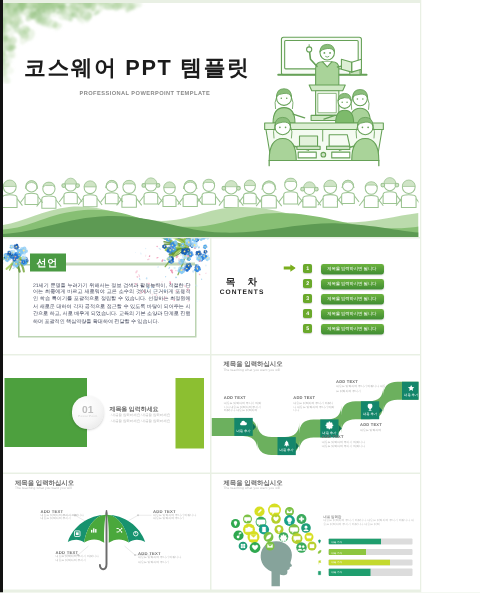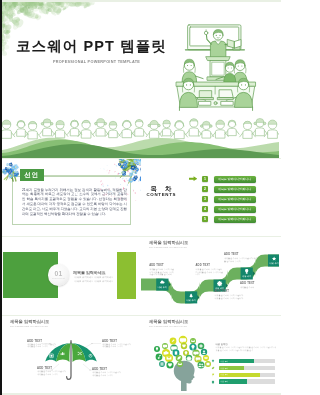--- a/index.html
+++ b/index.html
@@ -1,21 +1,21 @@
 <!DOCTYPE html>
 <html><head>
 <meta charset="utf-8">
 <style>
   html,body{margin:0;padding:0;}
   body{width:281px;height:395px;overflow:hidden;background:#fff;
        font-family:"Liberation Sans",sans-serif;}
   #page{position:relative;width:281px;height:395px;background:#e9f0e4;}
   #page:before{content:"";position:absolute;left:0;top:0;width:1.5px;height:395px;
       background:#121212;z-index:40;}
-  .slide{position:absolute;background:#fff;overflow:hidden;padding-left:10px;}
+  .slide{position:absolute;background:#fff;overflow:hidden;}
   #s1{left:2px;top:2px;width:277.5px;height:155.5px;}
   #s2{left:2px;top:158.5px;width:137.5px;height:77.5px;}
   #s3{left:141px;top:158.5px;width:138.5px;height:77.5px;}
   #s4{left:2px;top:237.3px;width:137.5px;height:77.5px;}
   #s5{left:141px;top:237.3px;width:138.5px;height:77.5px;}
   #s6{left:2px;top:316px;width:137.5px;height:76.5px;}
   #s7{left:141px;top:316px;width:138.5px;height:76.5px;}
 
   
   #s1 .leaves{position:absolute;left:-4px;top:-4px;}

